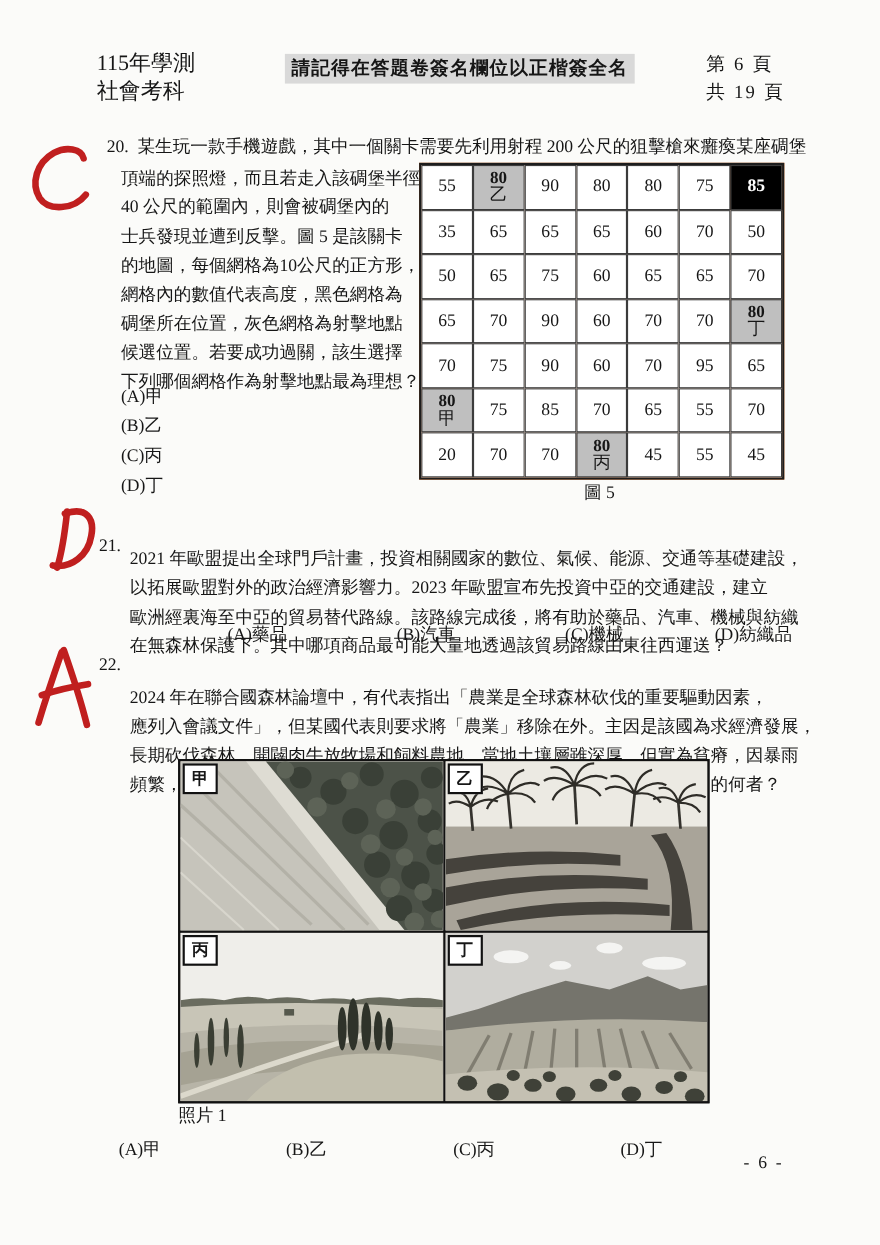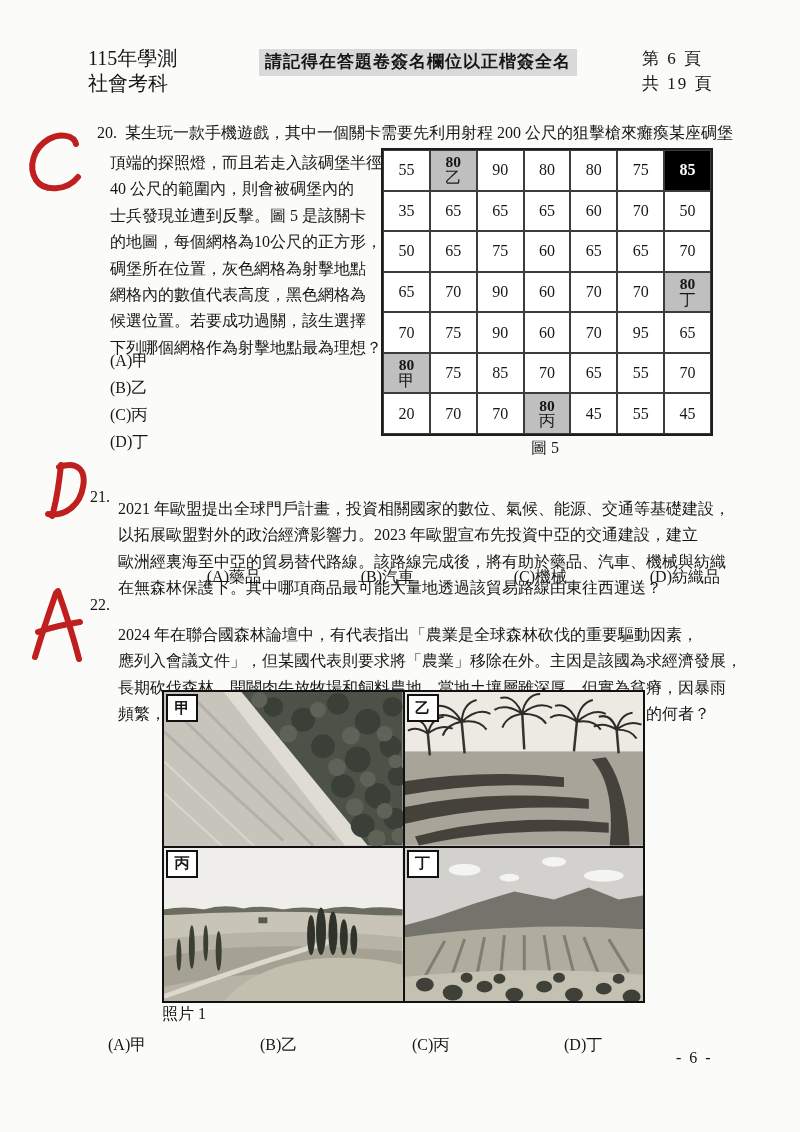--- a/index.html
+++ b/index.html
@@ -95,22 +95,22 @@
 
   <div class="qfirst q20-first">
     <span class="qnum">20.</span><span>某生玩一款手機遊戲，其中一個關卡需要先利用射程 200 公尺的狙擊槍來癱瘓某座碉堡</span>
   </div>
   <div class="abs lines q20-body">
 
   <div class="tline">頂端的探照燈，而且若走入該碉堡半徑</div>
       <div class="tline">40 公尺的範圍內，則會被碉堡內的</div>
       <div class="tline">士兵發現並遭到反擊。圖 5 是該關卡</div>
       <div class="tline">的地圖，每個網格為10公尺的正方形，</div>
+      <div class="tline">網格內的數值代表高度，黑色網格為</div>
       <div class="tline">碉堡所在位置，灰色網格為射擊地點</div>
-      <div class="tline">網格內的數值代表高度，黑色網格為</div>
       <div class="tline">候選位置。若要成功過關，該生選擇</div>
       <div class="tline">下列哪個網格作為射擊地點最為理想？</div>
     </div>
   <div class="abs lines q20-opts">
 
   <div class="tline">(A)甲</div>
       <div class="tline">(B)乙</div>
       <div class="tline">(C)丙</div>
       <div class="tline">(D)丁</div>
     </div>

